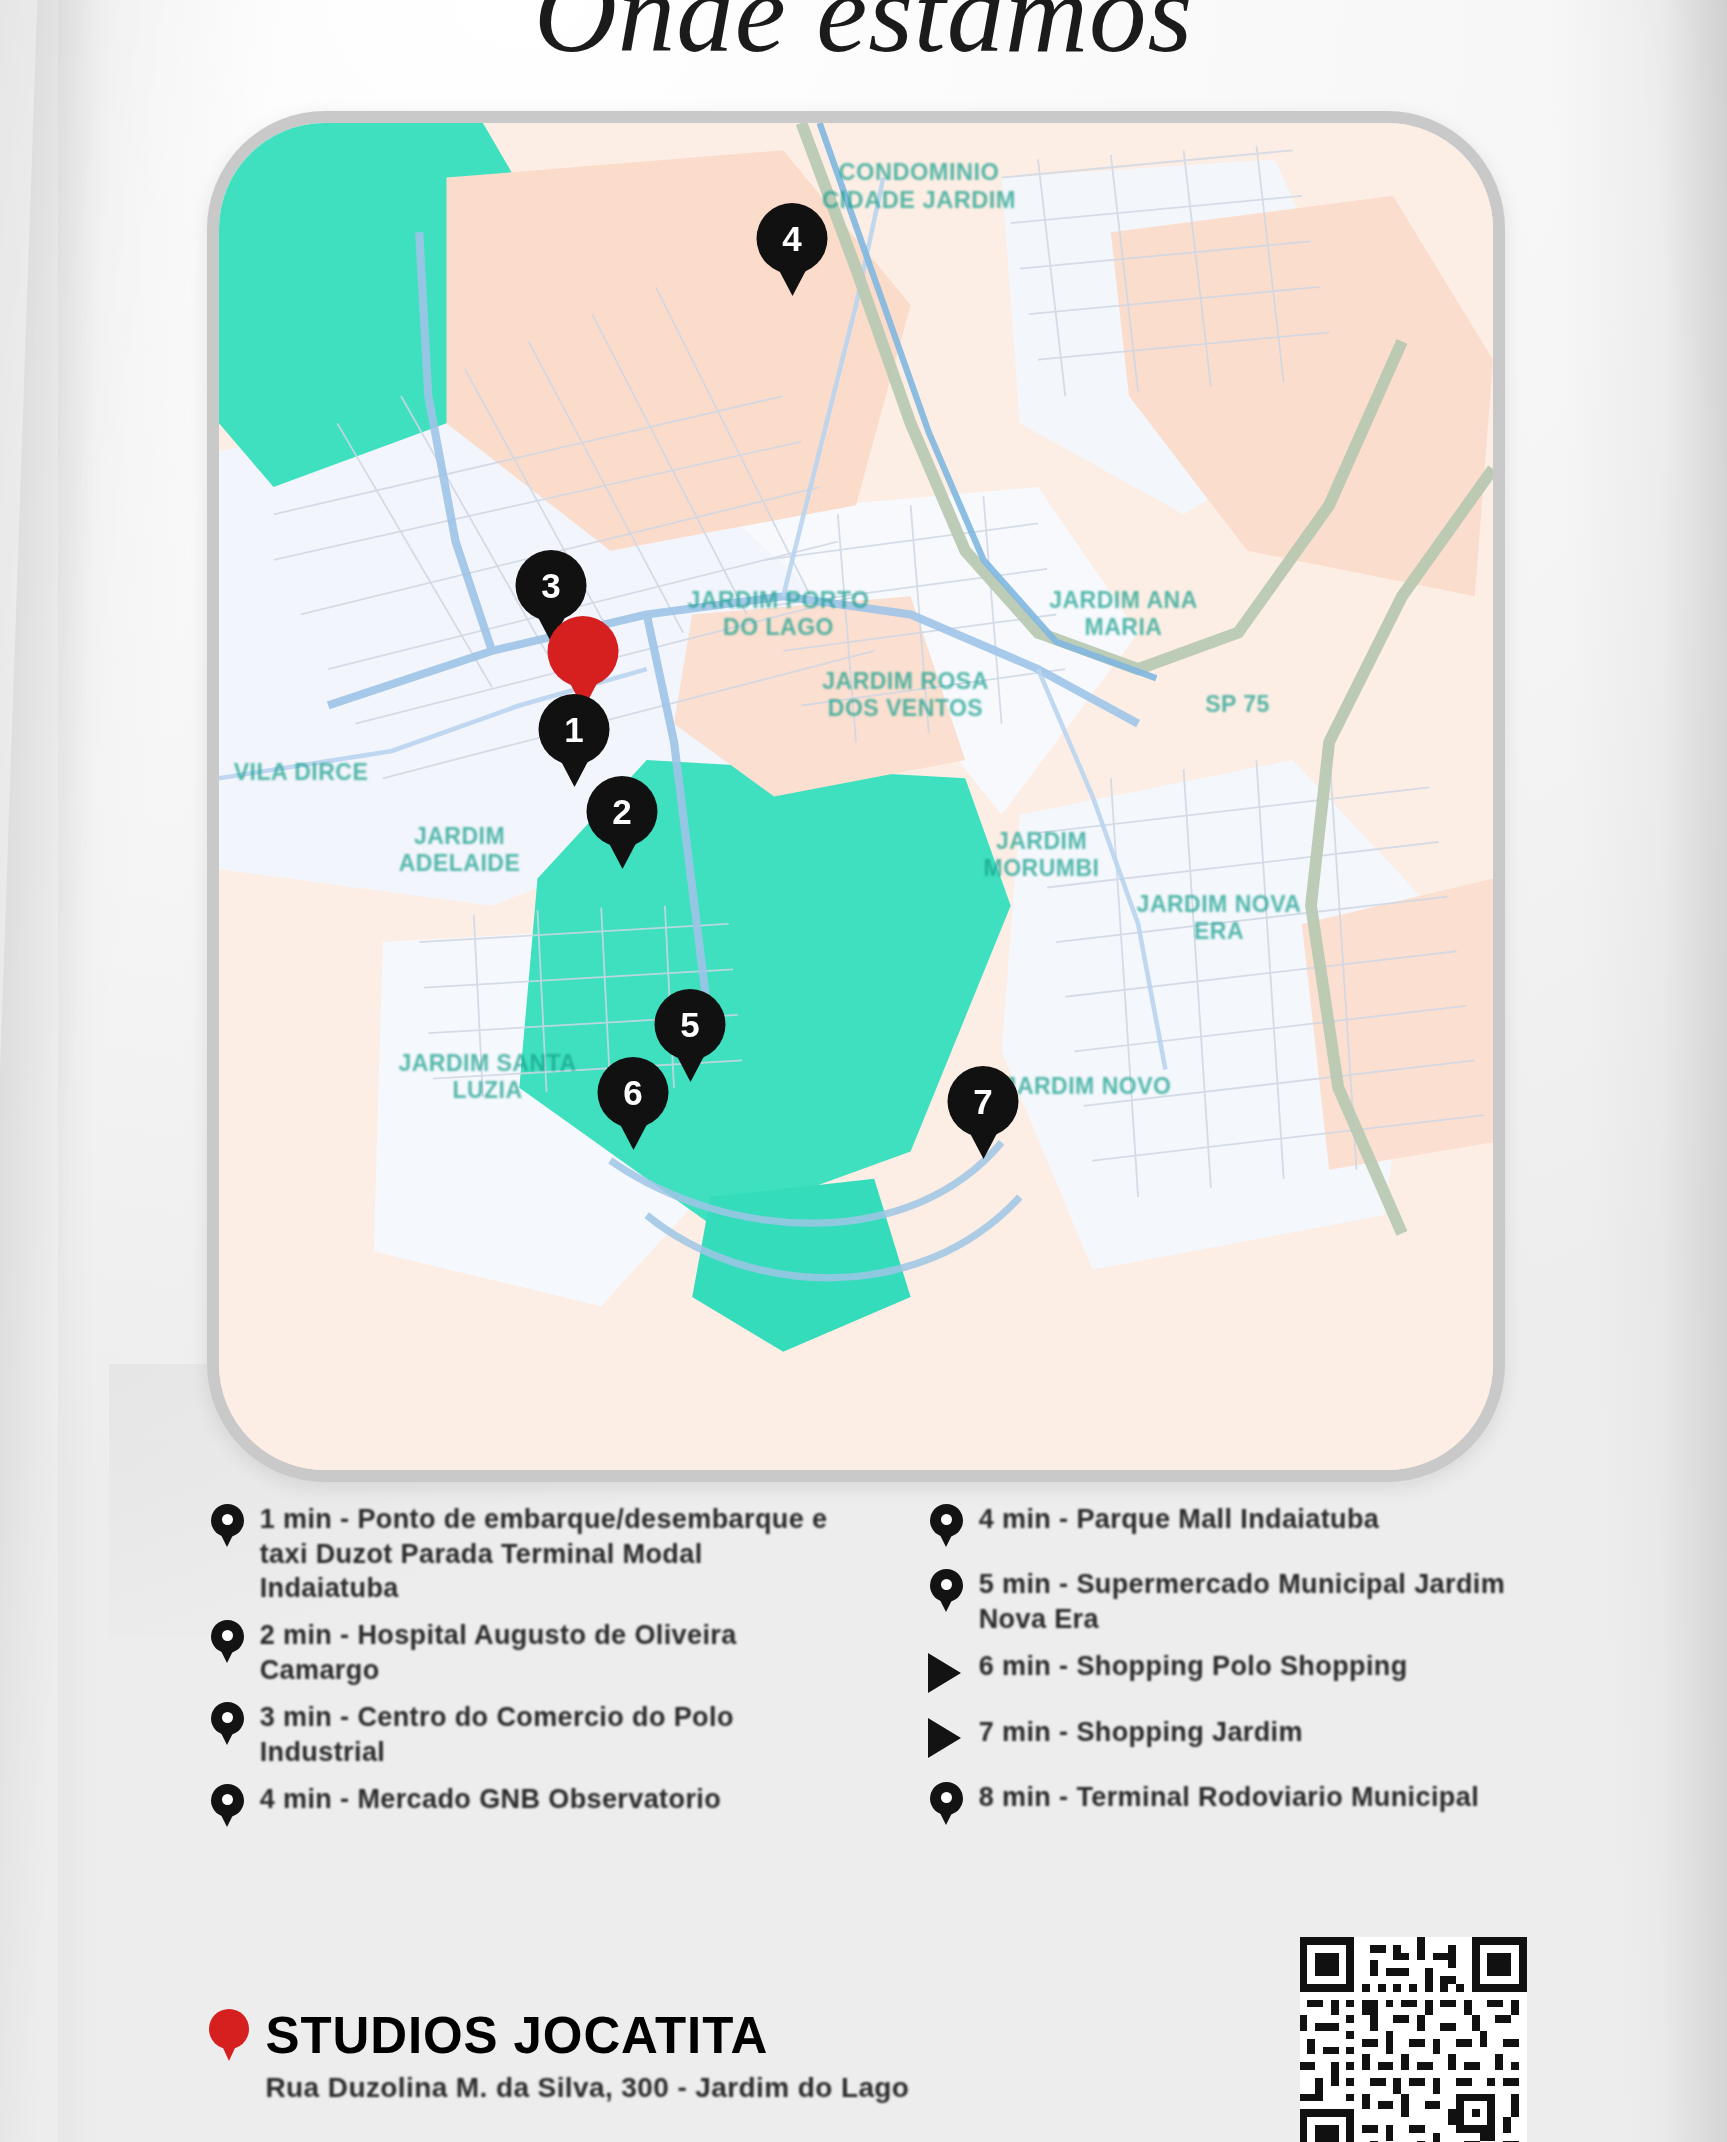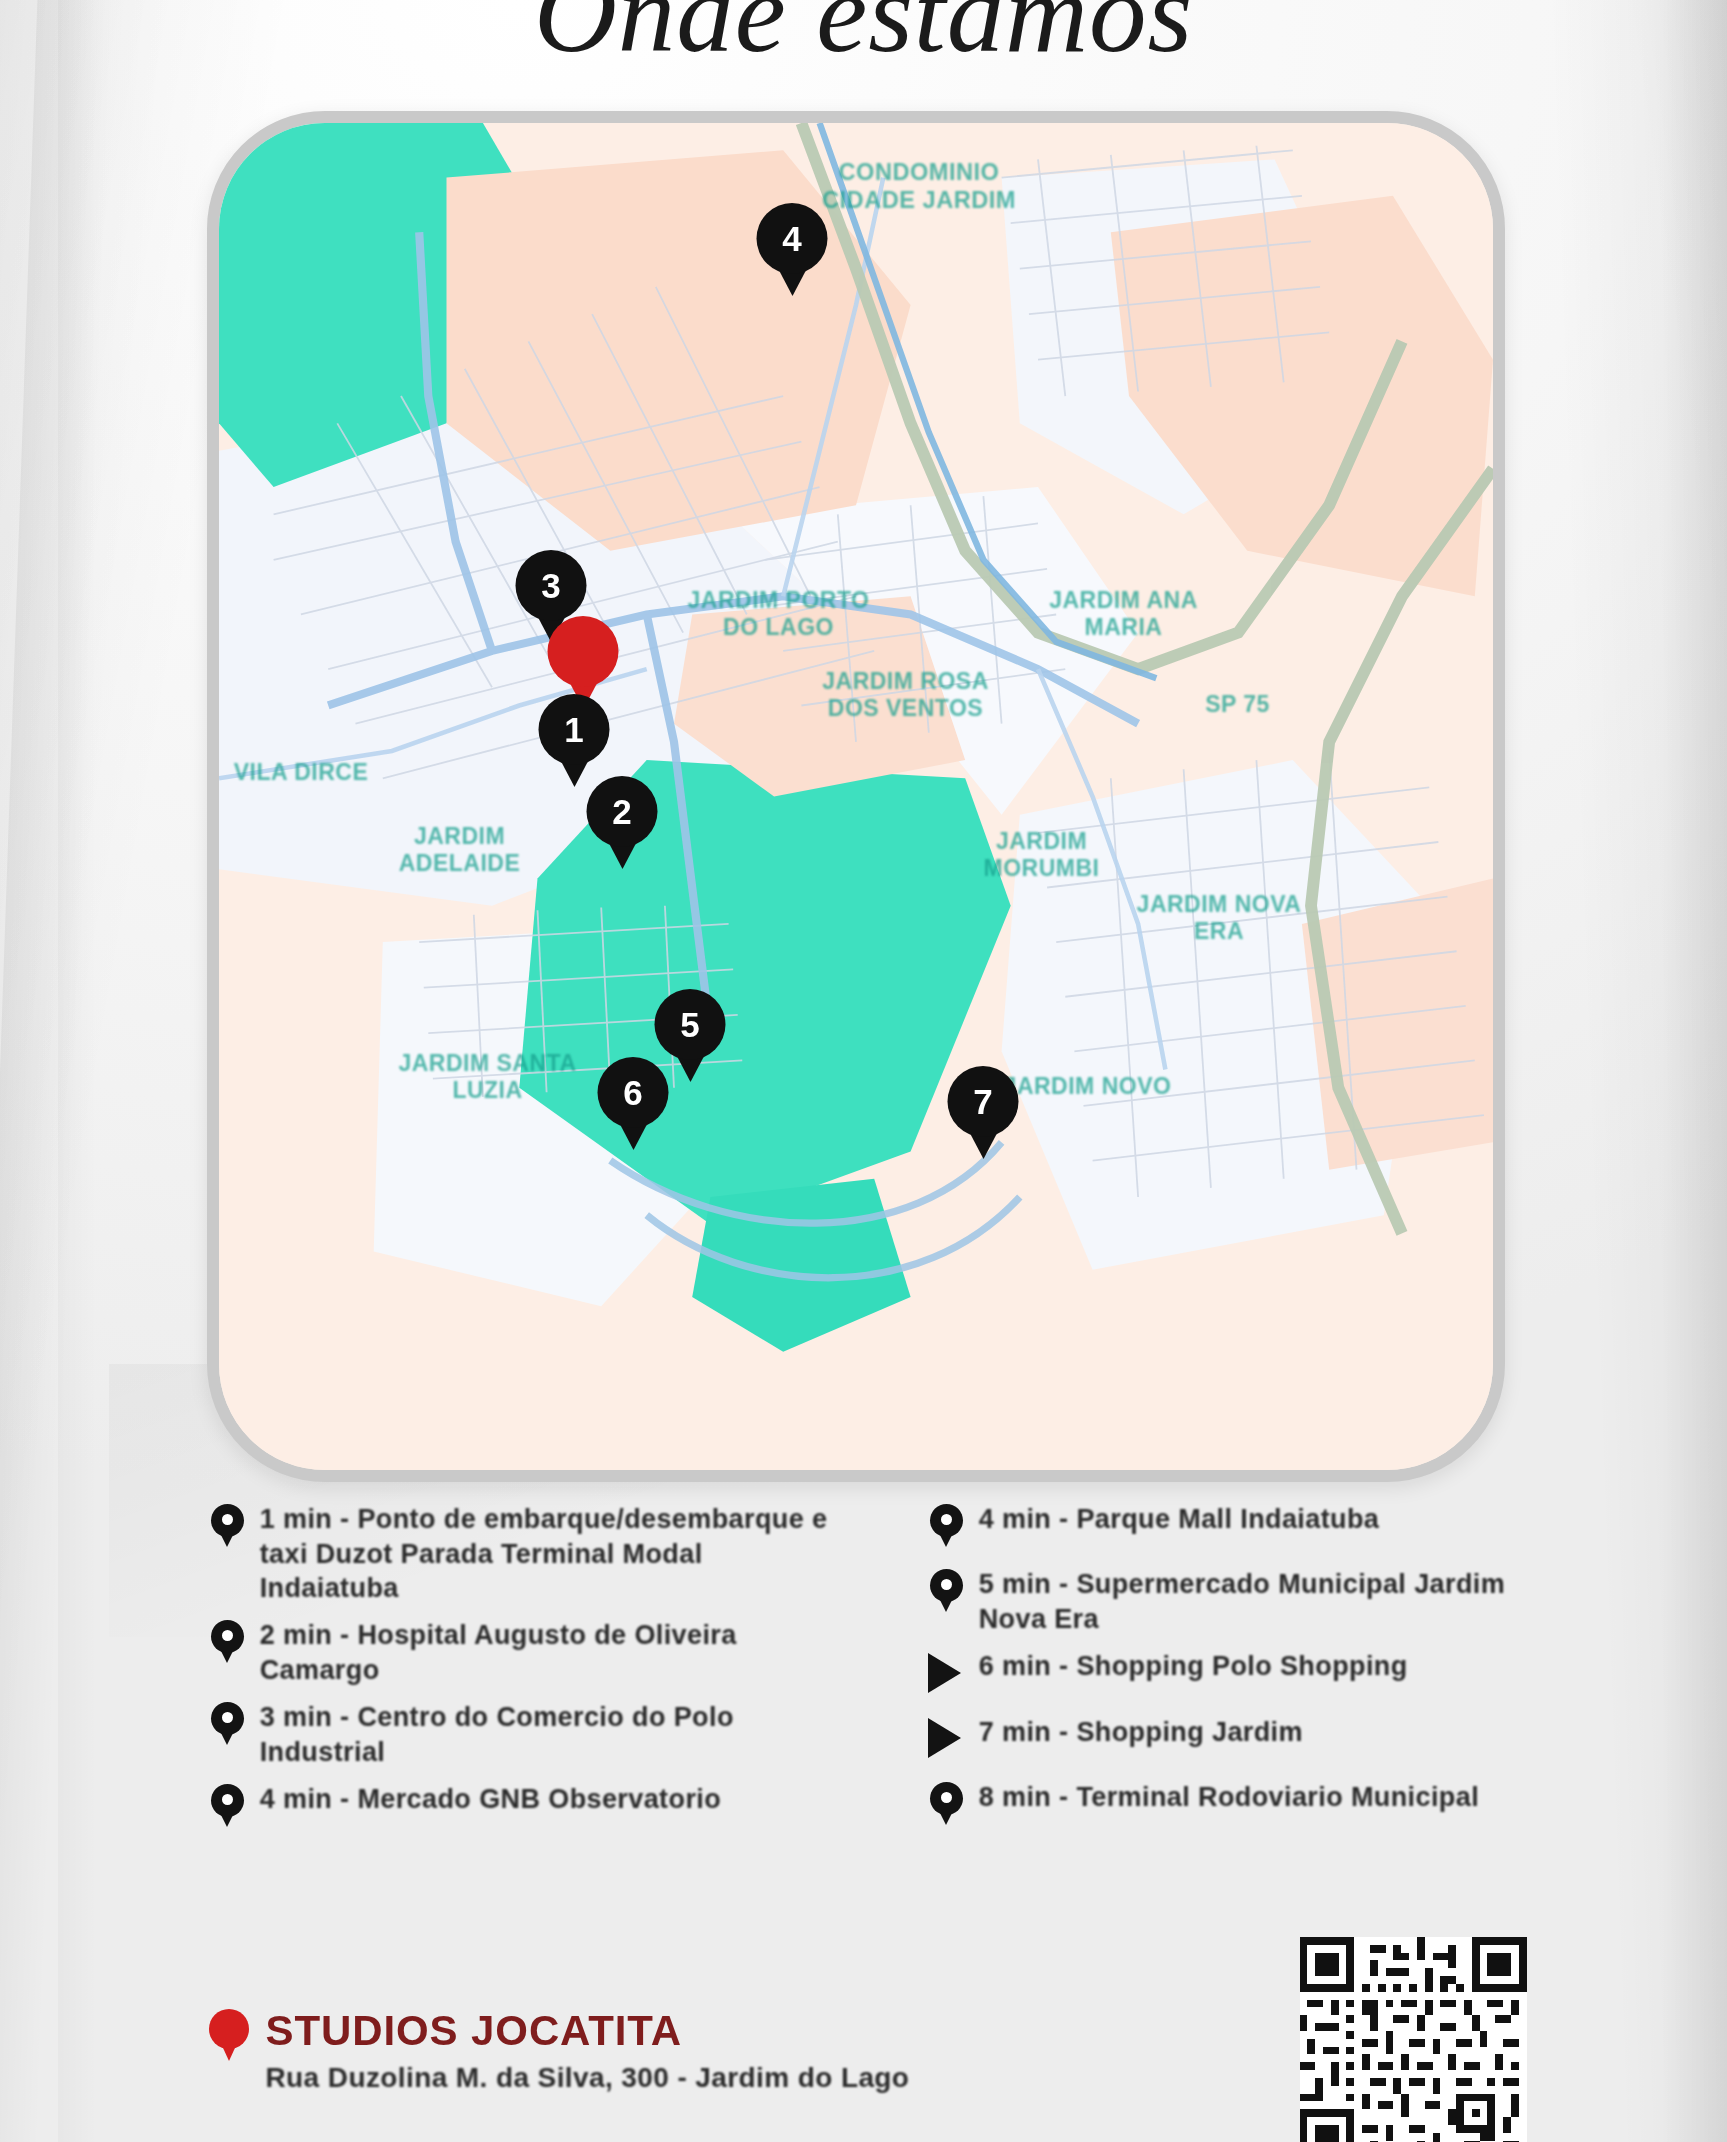--- a/index.html
+++ b/index.html
@@ -204,23 +204,23 @@
   }
   .brand-pin .bt {
     position: absolute; left: 50%; top: 28px;
     width: 0; height: 0; transform: translateX(-50%);
     border-left: 11.8px solid transparent;
     border-right: 11.8px solid transparent;
     border-top: 24.5px solid #d61f1f;
   }
   .brand-name {
     font-family: "Liberation Sans", sans-serif;
-    font-size: 42px;
+    font-size: 51px;
     font-weight: 700;
-    color: #7f1d1d;
+    color: #000000;
     letter-spacing: 0.9px;
     filter: blur(0.6px);
     line-height: 1.05;
   }
   .brand-addr {
     font-family: "Liberation Sans", sans-serif;
     font-size: 28px;
     font-weight: 600;
     color: #2b2b2b;
     filter: blur(1.2px);

